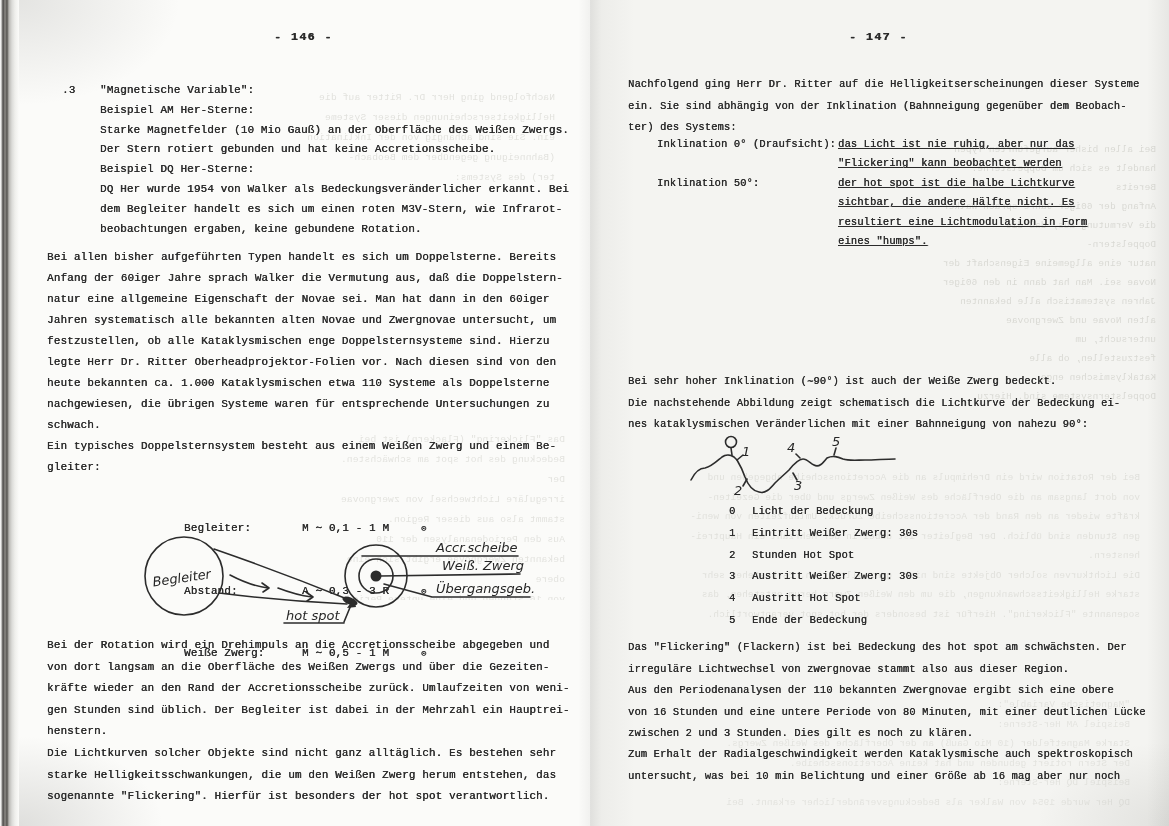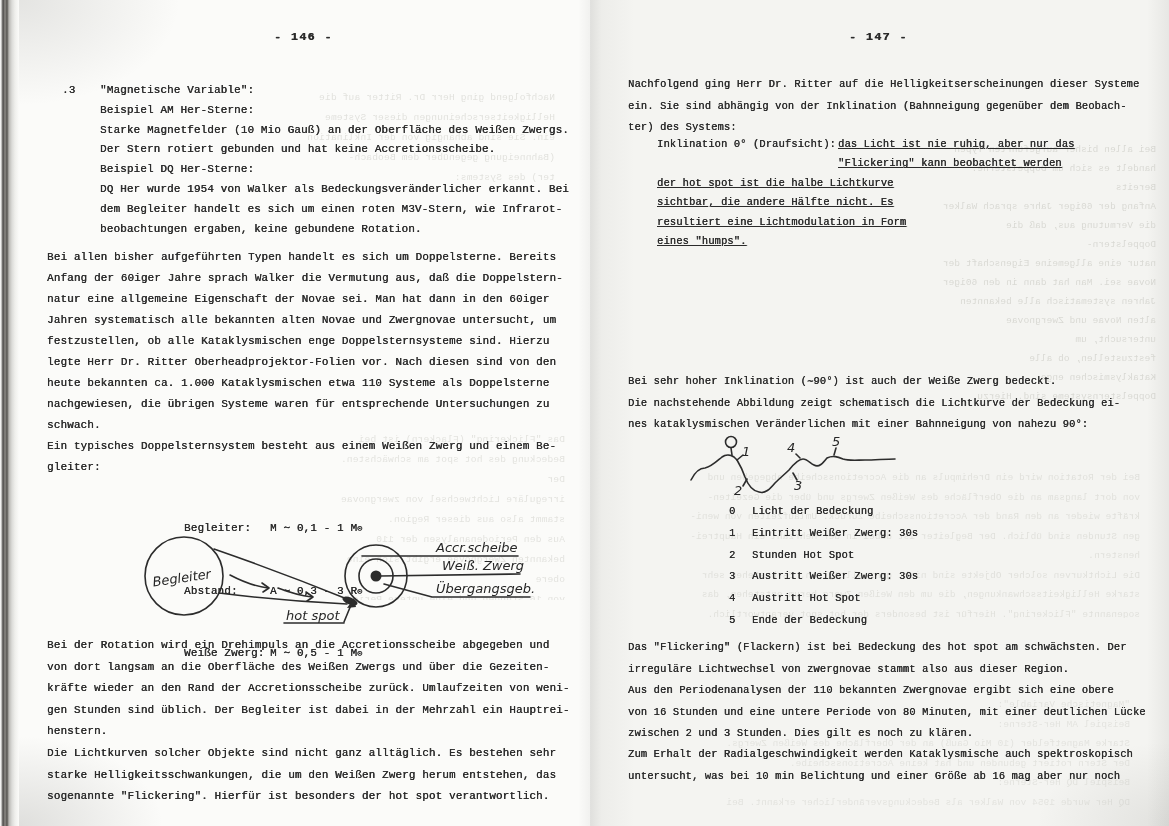--- a/index.html
+++ b/index.html
@@ -35,21 +35,21 @@
     position:absolute;left:578px;top:0;width:24px;height:826px;
     background:linear-gradient(90deg, rgba(0,0,0,0), rgba(0,0,0,.045) 55%, rgba(0,0,0,0));
   }
   
   .block{position:absolute;white-space:pre-wrap;}
   .t-left{font-size:10.9px;line-height:21.2px;letter-spacing:.015em;text-shadow:.35px 0 0 currentColor;}
   .t-right{font-size:10.4px;line-height:21.5px;letter-spacing:.015em;text-shadow:.3px 0 0 currentColor;}
   .sec-lines{line-height:19.8px;}
   .pg-head{font-weight:bold;font-size:11.5px;letter-spacing:1.5px;text-shadow:.45px 0 0 currentColor;}
   
-  .param-row{display:flex;align-items:baseline;height:20px;}
+  .param-row{display:flex;align-items:baseline;height:20px;gap:32px;}
   .p-label{width:86px;flex:none;}
   .sun-sub{font-size:8.5px;vertical-align:-4px;line-height:0;}
   
   .inc-table{position:absolute;left:657px;top:135px;}
   .inc-row{display:flex;}
   .inc-label{width:181px;flex:none;white-space:pre-wrap;line-height:19.4px;}
   .inc-text{width:280px;white-space:pre-wrap;line-height:19.4px;text-decoration:underline;}
   
   .legend{position:absolute;left:729px;top:501px;}
   .legend-row{display:flex;line-height:21.8px;}
@@ -196,20 +196,21 @@
 ein. Sie sind abhängig von der Inklination (Bahnneigung gegenüber dem Beobach-
 ter) des Systems:</div>
 
   <div class="inc-table t-right">
     <div class="inc-row">
       <div class="inc-label">Inklination 0° (Draufsicht):</div>
       <div class="inc-text">das Licht ist nie ruhig, aber nur das
 "Flickering" kann beobachtet werden</div>
     </div>
     <div class="inc-row">
+      <div class="inc-label">Inklination 50°:</div>
       <div class="inc-text">der hot spot ist die halbe Lichtkurve
 sichtbar, die andere Hälfte nicht. Es
 resultiert eine Lichtmodulation in Form
 eines "humps".</div>
     </div>
     <div class="inc-row">
     </div>
   </div>
 
   <div class="block t-right" style="left:628px;top:371px;width:515px;">Bei sehr hoher Inklination (∼90°) ist auch der Weiße Zwerg bedeckt.

